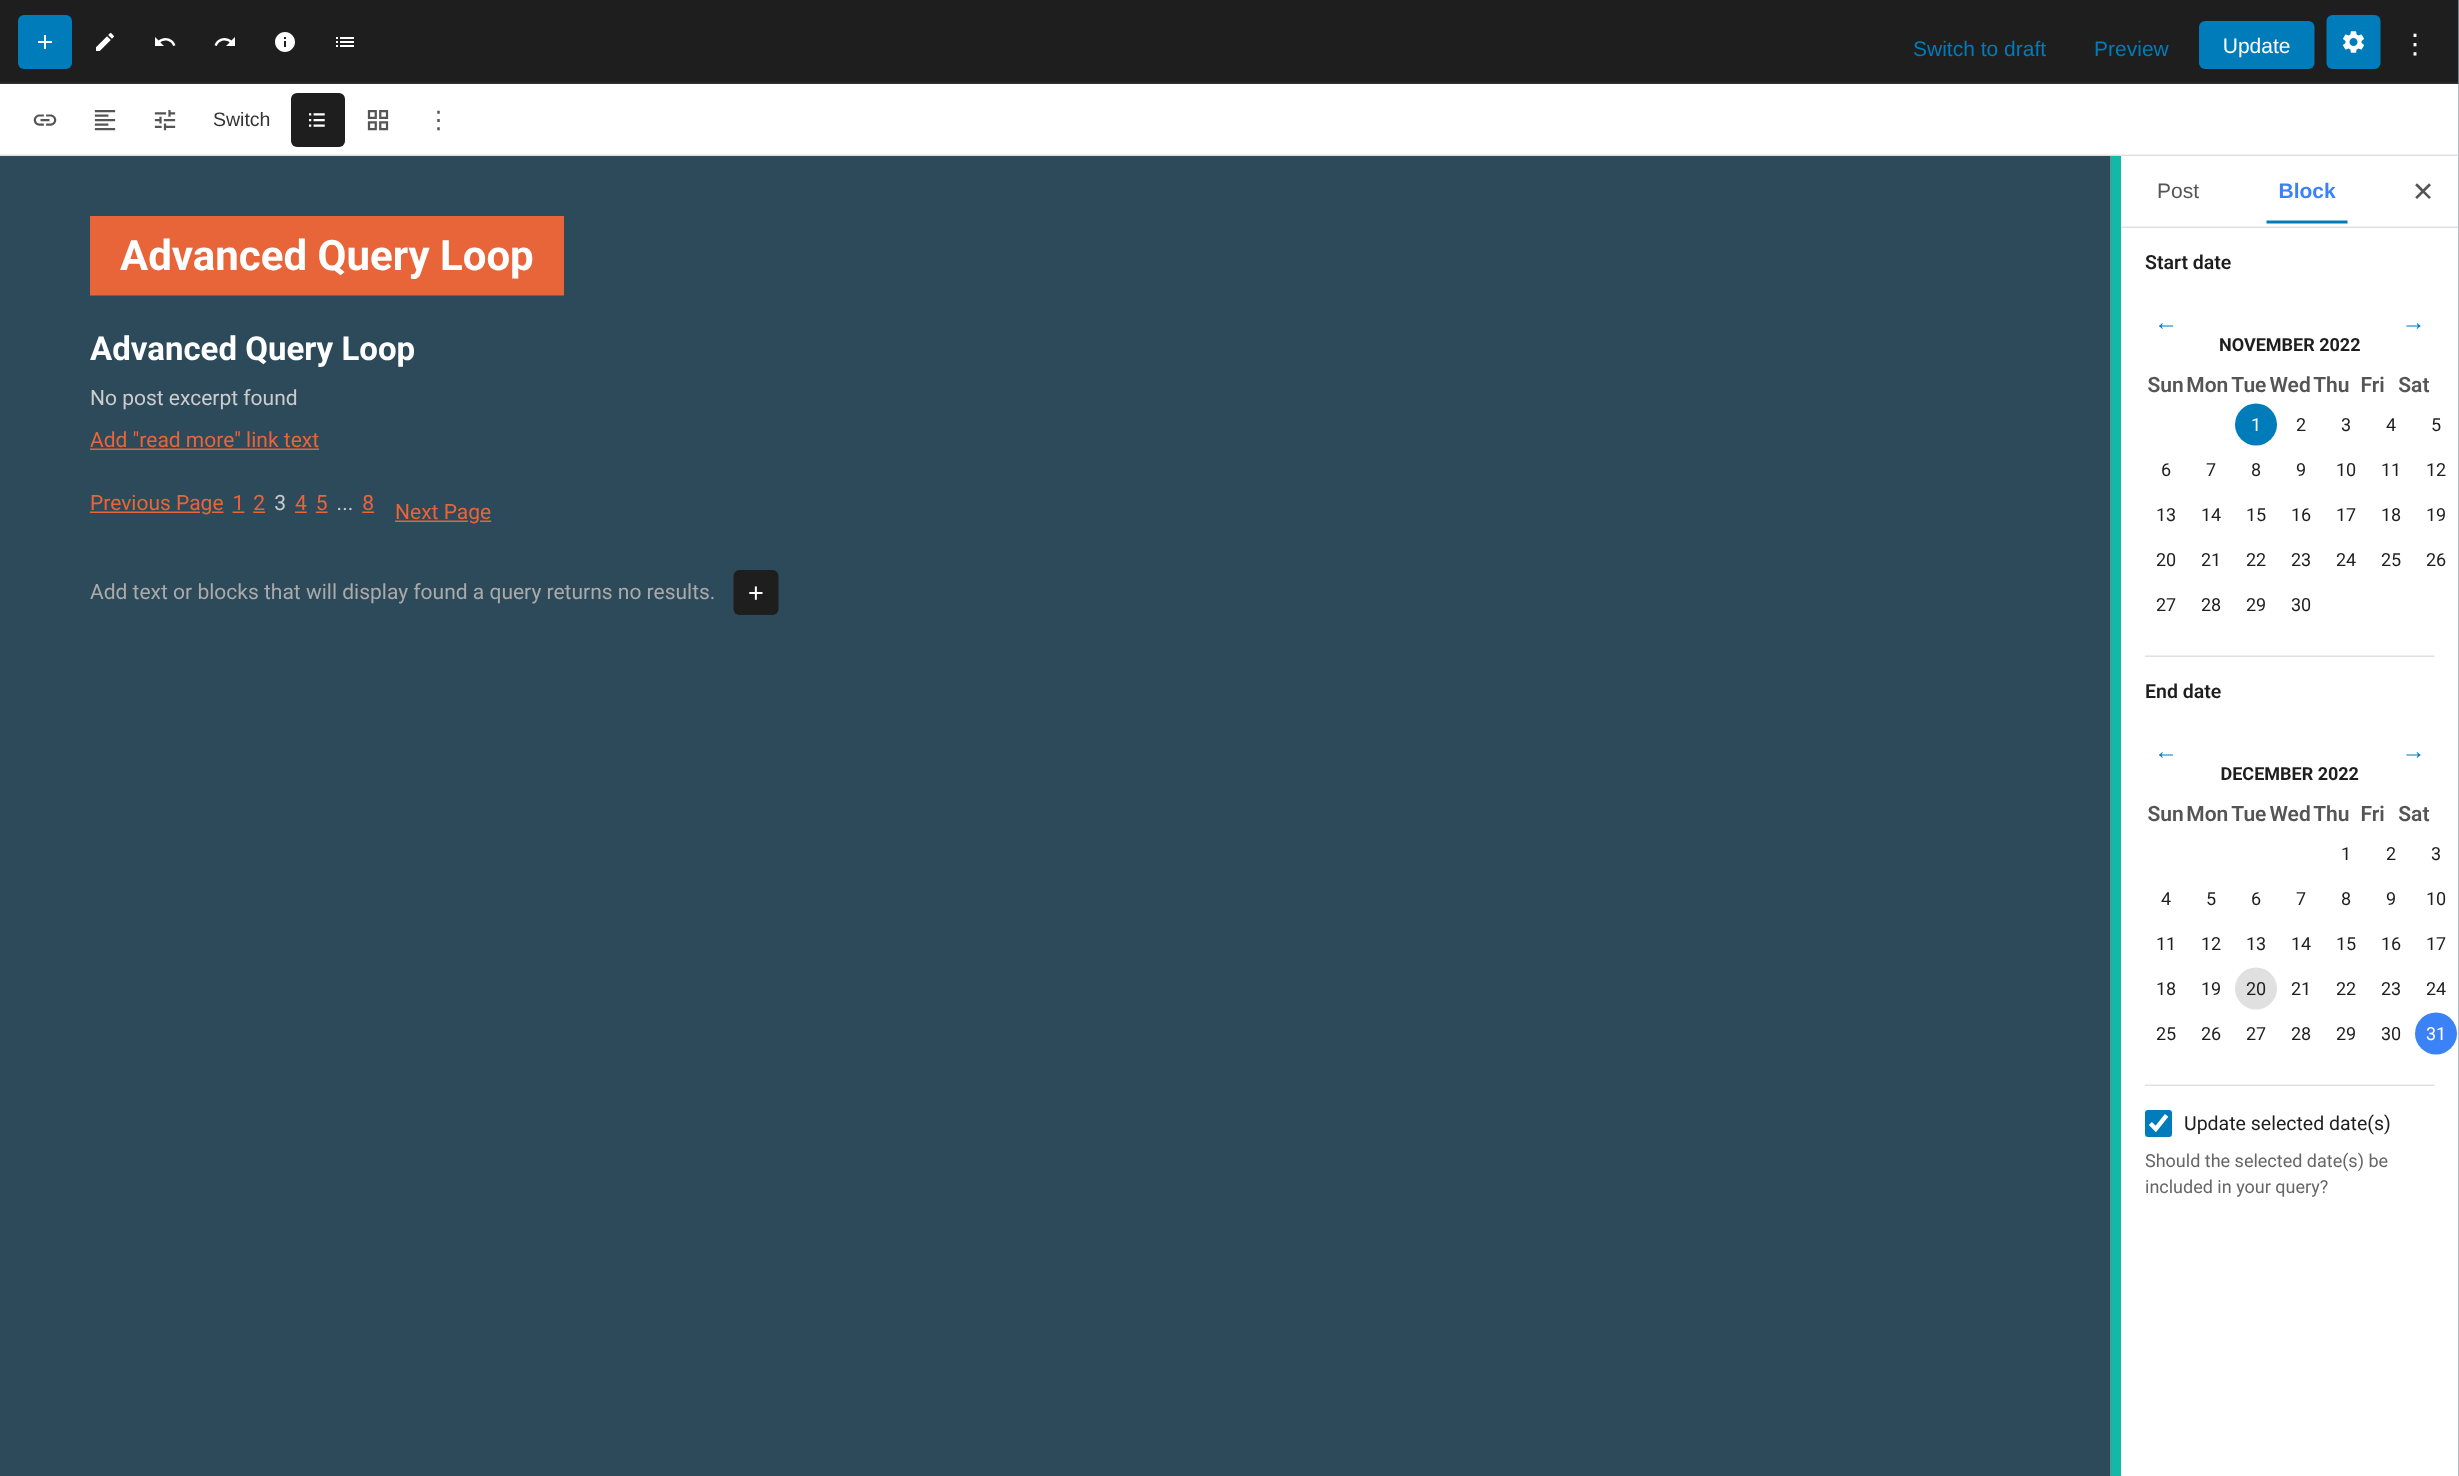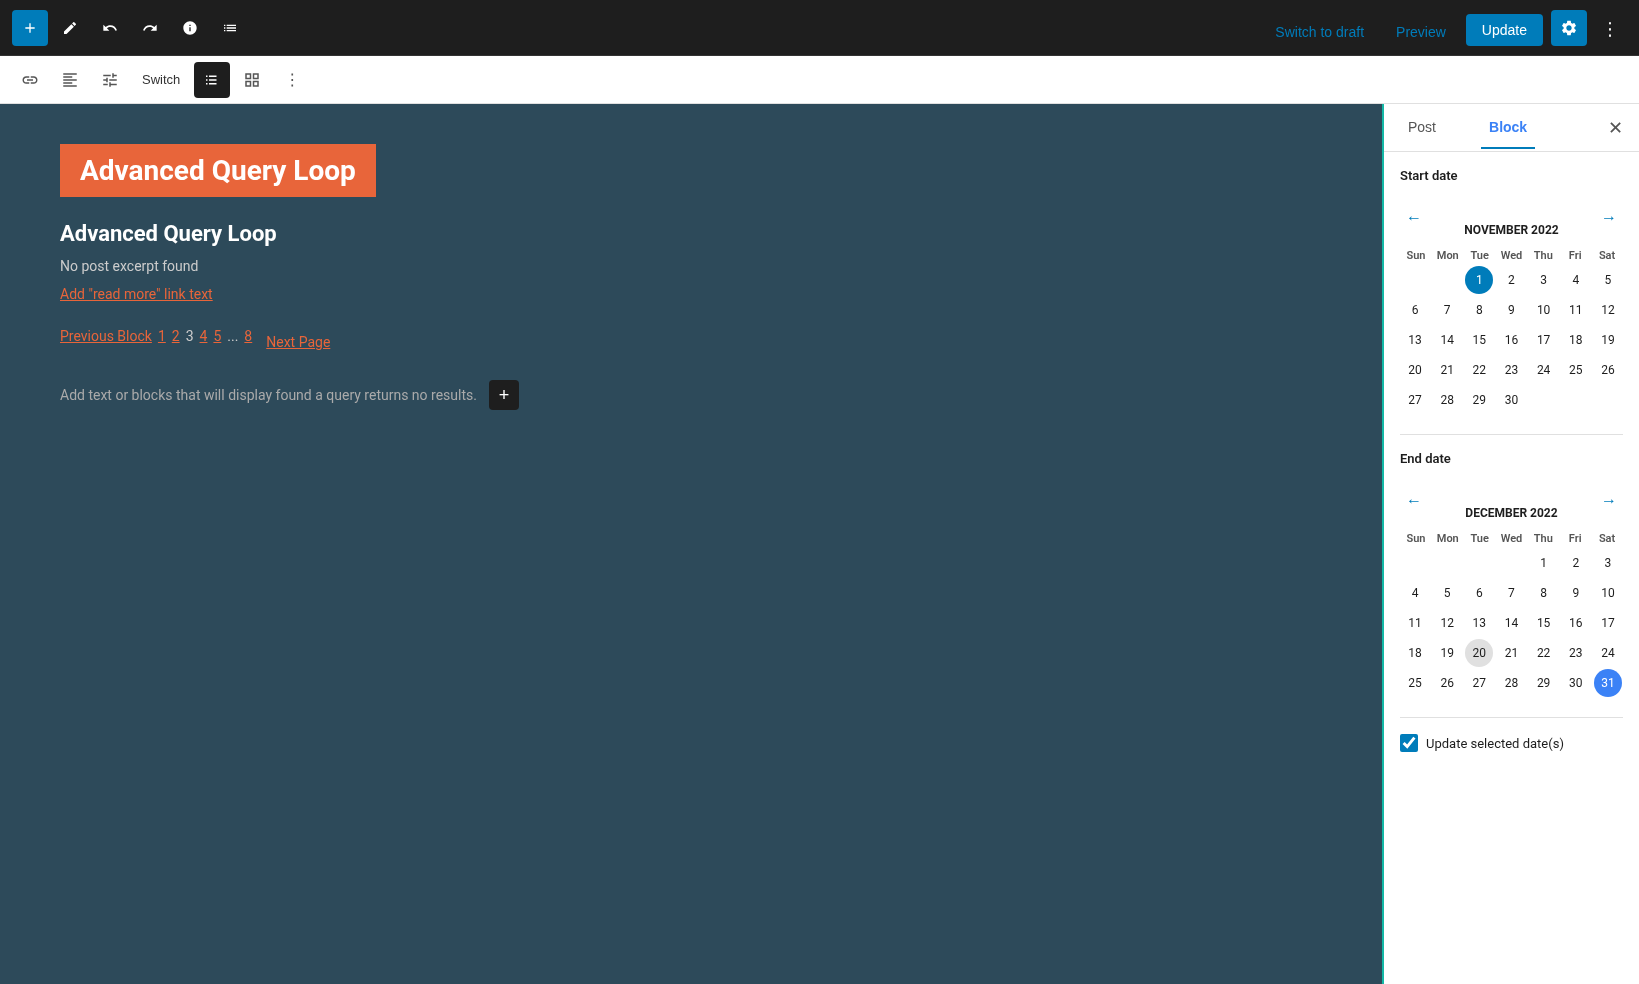--- a/index.html
+++ b/index.html
@@ -235,23 +235,23 @@
       border-radius: 4px;
       font-size: 18px;
       cursor: pointer;
       display: flex;
       align-items: center;
       justify-content: center;
     }
 
     
     .right-sidebar {
-      width: 257px;
+      width: 232px;
       background: #fff;
-      border-left: 2px solid #14b8a6;
+      border-left: 7px solid #14b8a6;
       overflow-y: auto;
       flex-shrink: 0;
     }
 
     .sidebar-tabs {
       display: flex;
       align-items: center;
       border-bottom: 1px solid #e0e0e0;
       padding: 0 16px;
       height: 48px;
@@ -320,21 +320,21 @@
     .calendar-grid {
       width: 100%;
     }
     .calendar-grid .day-headers {
       display: grid;
       grid-template-columns: repeat(7, 1fr);
       text-align: center;
       margin-bottom: 4px;
     }
     .calendar-grid .day-headers span {
-      font-size: 11px;
+      font-size: 14px;
       color: #555;
       font-weight: 600;
     }
     .calendar-grid .days {
       display: grid;
       grid-template-columns: repeat(7, 1fr);
       gap: 2px;
     }
     .calendar-grid .day {
       text-align: center;
@@ -478,21 +478,21 @@
   <div class="editor-area">
     <div class="block-title-highlight">
       <h1>Advanced Query Loop</h1>
     </div>
 
     <div class="post-title">Advanced Query Loop</div>
     <div class="post-excerpt">No post excerpt found</div>
     <a class="read-more-link">Add "read more" link text</a>
 
     <div class="pagination">
-      <a>Previous Block</a>
+      <a>Previous Page</a>
       <span style="color:#e8653a;text-decoration:underline;cursor:pointer;">1</span>
       <span style="color:#e8653a;text-decoration:underline;cursor:pointer;">2</span>
       <span style="color:#ccc;">3</span>
       <span style="color:#e8653a;text-decoration:underline;cursor:pointer;">4</span>
       <span style="color:#e8653a;text-decoration:underline;cursor:pointer;">5</span>
       <span style="color:#ccc;">...</span>
       <span style="color:#e8653a;text-decoration:underline;cursor:pointer;">8</span>
       <a style="margin-left:8px;margin-top:12px;">Next Page</a>
     </div>
 
@@ -628,17 +628,18 @@
             </div>
         </div>
       </div>
 
       <hr class="divider-line">
 
       <div class="checkbox-row">
         <input type="checkbox" id="include-dates" checked="" style="">
         <label for="include-dates" class="checkbox-label">Update selected date(s)</label>
       </div>
+      <div class="help-text">Should the selected date(s) be included in your query?</div>
 
     </div>
   </div>
 
 </div>
 
 </body></html>

